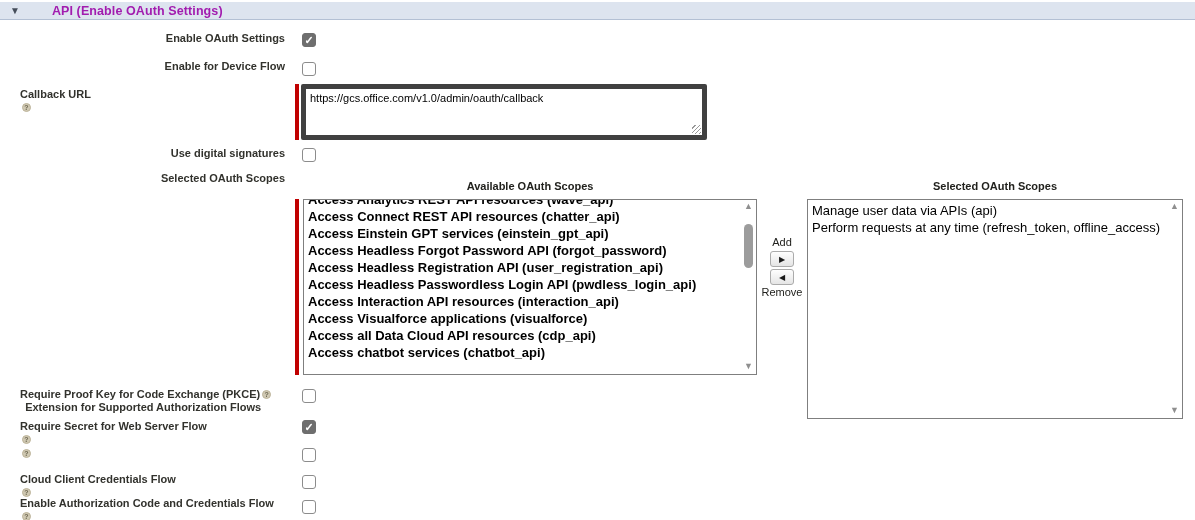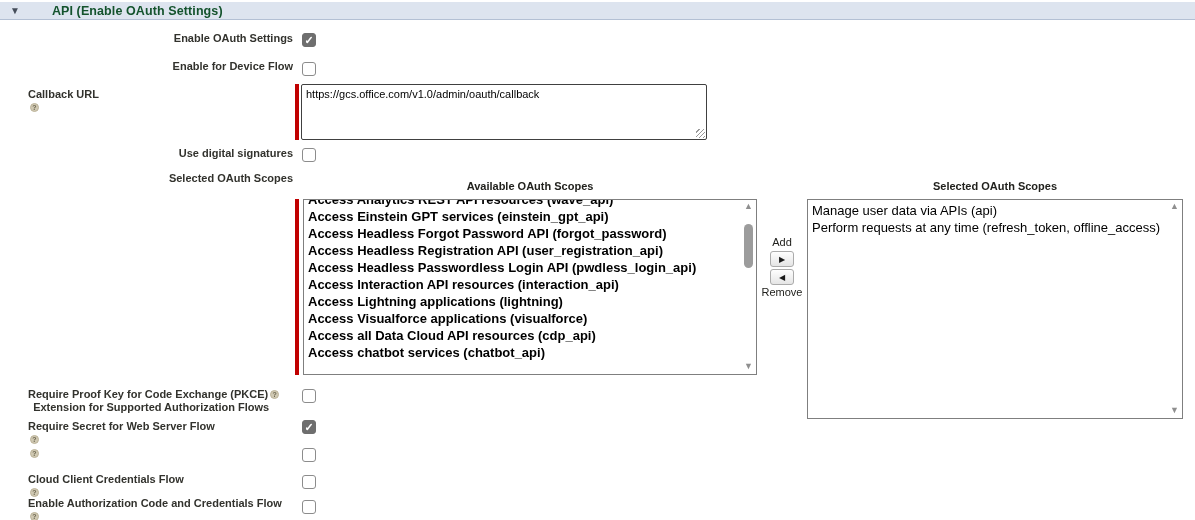--- a/index.html
+++ b/index.html
@@ -7,26 +7,26 @@
   body { font-family: "Liberation Sans", sans-serif; }
   .page { position: relative; width: 1195px; height: 520px; background: #fff; }
 
   
   .sec-header {
     position: absolute; left: 0; top: 2px; width: 1195px; height: 18px;
     background: #dde4ef; border-bottom: 1px solid #b3c0d4;
     display: flex; align-items: center; cursor: pointer;
   }
   .sec-tri { font-size: 10px; color: #454d5a; margin-left: 10px; line-height: 1; }
-  .sec-title { font-size: 12.5px; font-weight: bold; color: #14532d; margin-left: 32px; letter-spacing: 0.1px; }
+  .sec-title { font-size: 12.5px; font-weight: bold; color: #a21caf; margin-left: 32px; letter-spacing: 0.1px; }
 
   
   .row { position: absolute; left: 0; width: 1195px; }
   .lblwrap {
-    position: absolute; left: 12px; top: 0; width: 281px;
+    position: absolute; left: 4px; top: 0; width: 281px;
     display: flex; justify-content: flex-end; align-items: flex-start;
     text-align: right;
     padding-left: 16px;
   }
   .lblwrap.w-icon { width: 292px; flex-direction: column; }
   .lbl { font-size: 11px; font-weight: bold; color: #32322d; line-height: 13px; }
   .help {
     display: inline-block; width: 9px; height: 9px; border-radius: 50%;
     background: #cfc8b2; border: 1px solid #bdb49a; color: #6f6952;
     font-size: 7px; line-height: 8px; text-align: center; font-weight: bold;
@@ -43,21 +43,21 @@
     content: "\2713"; color: #fff; font-size: 11px; font-weight: bold;
     display: block; text-align: center; line-height: 13px;
   }
 
   
   .reqbar { position: absolute; width: 4px; background: #c00000; }
 
   
   .ta {
     position: absolute; left: 301px; top: 0; width: 406px; height: 56px;
-    border: 1px solid #404040; border-radius: 2px; background: #fff;
+    border: 5px solid #404040; border-radius: 2px; background: #fff;
     font-size: 11px; color: #000; padding: 3px 4px; line-height: 13px;
     overflow: hidden; white-space: nowrap; cursor: text;
   }
   .ta-resize {
     position: absolute; right: 1px; bottom: 1px; width: 9px; height: 9px;
     background: repeating-linear-gradient(135deg, transparent 0 2px, #999 2px 3px);
     cursor: nwse-resize;
   }
 
   
@@ -149,26 +149,26 @@
         <span class="lbl">Selected OAuth Scopes</span>
       </div>
 
     <div class="reqbar" style="left:295px; top:27px; height:176px;"></div>
 
     <div style="position:absolute; left:303px; top:8px; width:454px;">
       <div class="scopes-col-header">Available OAuth Scopes</div>
       <div class="listbox lb-avail">
         <div class="options opts-avail">
             <div class="option">Access Analytics REST API resources (wave_api)</div>
+            <div class="option">Access Connect REST API resources (chatter_api)</div>
             <div class="option">Access Einstein GPT services (einstein_gpt_api)</div>
             <div class="option">Access Headless Forgot Password API (forgot_password)</div>
             <div class="option">Access Headless Registration API (user_registration_api)</div>
             <div class="option">Access Headless Passwordless Login API (pwdless_login_api)</div>
             <div class="option">Access Interaction API resources (interaction_api)</div>
-            <div class="option">Access Lightning applications (lightning)</div>
             <div class="option">Access Visualforce applications (visualforce)</div>
             <div class="option">Access all Data Cloud API resources (cdp_api)</div>
             <div class="option">Access chatbot services (chatbot_api)</div>
           </div>
         <div class="sbar">
           <span class="sb-arrow">▲</span>
           <span class="sb-arrow">▼</span>
           <span class="sb-thumb"></span>
         </div>
       </div>

